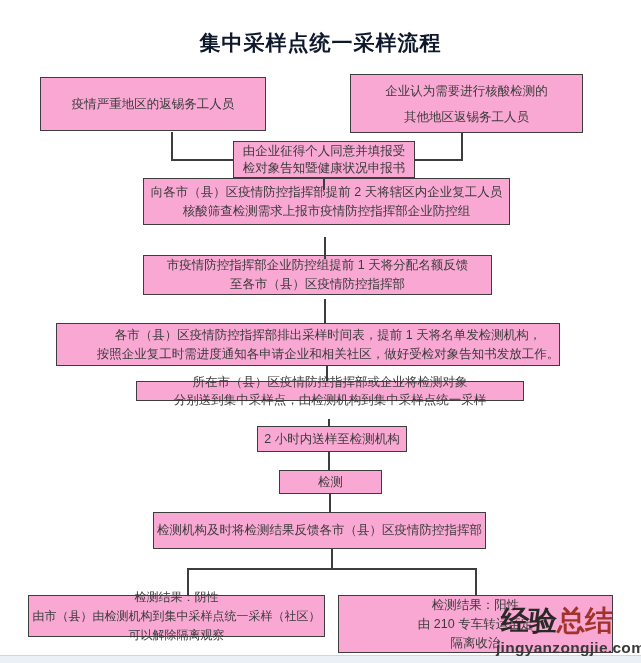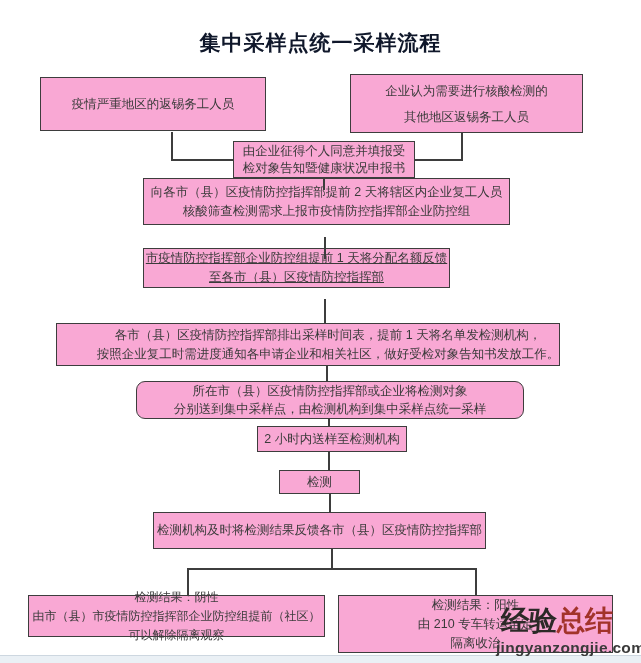--- a/index.html
+++ b/index.html
@@ -35,26 +35,26 @@
     font-size: 12.5px;
     color: #3b3b3b;
   }
   .box .t { display: block; line-height: 19px; white-space: nowrap; }
   .box-a { left: 40px;  top: 77px;  width: 226px; height: 54px; }
   .box-b { left: 350px; top: 74px;  width: 233px; height: 59px; }
   .box-b .t { line-height: 26px; }
   .box-c { left: 233px; top: 141px; width: 182px; height: 37px; }
   .box-c .t { line-height: 17px; }
   .box-d { left: 143px; top: 178px; width: 367px; height: 47px; }
-  .box-e { left: 143px; top: 248px; width: 307px; height: 40px; text-decoration: underline; }
+  .box-e { left: 143px; top: 255px; width: 349px; height: 40px; }
   .box-f { left: 56px;  top: 323px; width: 504px; height: 43px; padding-left: 40px; }
-  .box-g { left: 136px; top: 381px; width: 388px; height: 38px; border-radius: 9px; }
+  .box-g { left: 136px; top: 381px; width: 388px; height: 20px; }
   .box-g .t { line-height: 18px; }
   .box-h { left: 257px; top: 426px; width: 150px; height: 26px; }
-  .box-i { left: 279px; top: 470px; width: 81px; height: 24px; }
+  .box-i { left: 279px; top: 470px; width: 103px; height: 24px; }
   .box-j { left: 153px; top: 512px; width: 333px; height: 37px; }
   .box-k { left: 28px;  top: 595px; width: 297px; height: 42px; font-size: 12px; }
   .box-l { left: 338px; top: 595px; width: 275px; height: 58px; }
   .cn { position: absolute; background: #3d3d3d; }
   .wm-brand {
     position: absolute;
     left: 501px; top: 606px;
     font-size: 28px;
     font-weight: 700;
     line-height: 1.1;
@@ -129,21 +129,21 @@
   <div class="box box-i">
     <span class="t">检测</span>
   </div>
 
   <div class="box box-j">
     <span class="t">检测机构及时将检测结果反馈各市（县）区疫情防控指挥部</span>
   </div>
 
   <div class="box box-k">
     <span class="t">检测结果：阴性</span>
-    <span class="t">由市（县）市疫情防控指挥部企业防控组提前（社区）</span>
+    <span class="t">由市（县）由检测机构到集中采样点统一采样（社区）</span>
     <span class="t">可以解除隔离观察</span>
   </div>
 
   <div class="box box-l">
     <span class="t">检测结果：阳性</span>
     <span class="t">由 210 专车转运至定</span>
     <span class="t">隔离收治</span>
   </div>
 
   <div class="cn" style="left:171px; top:132px; width:2px; height:29px;"></div>

